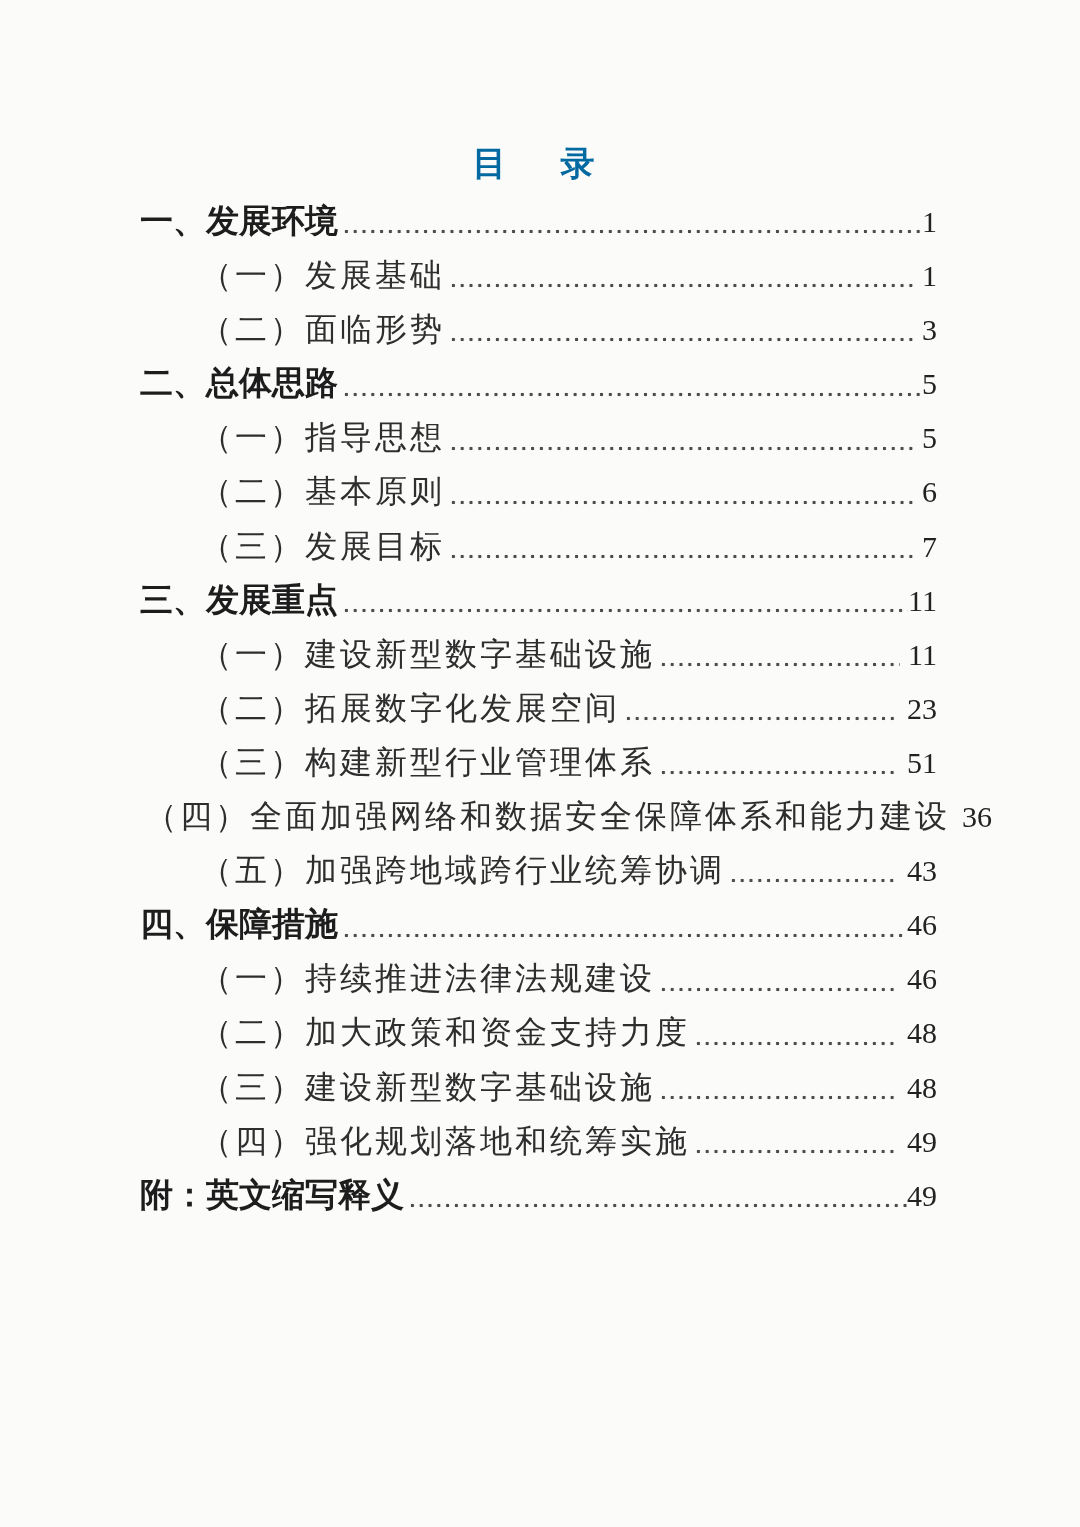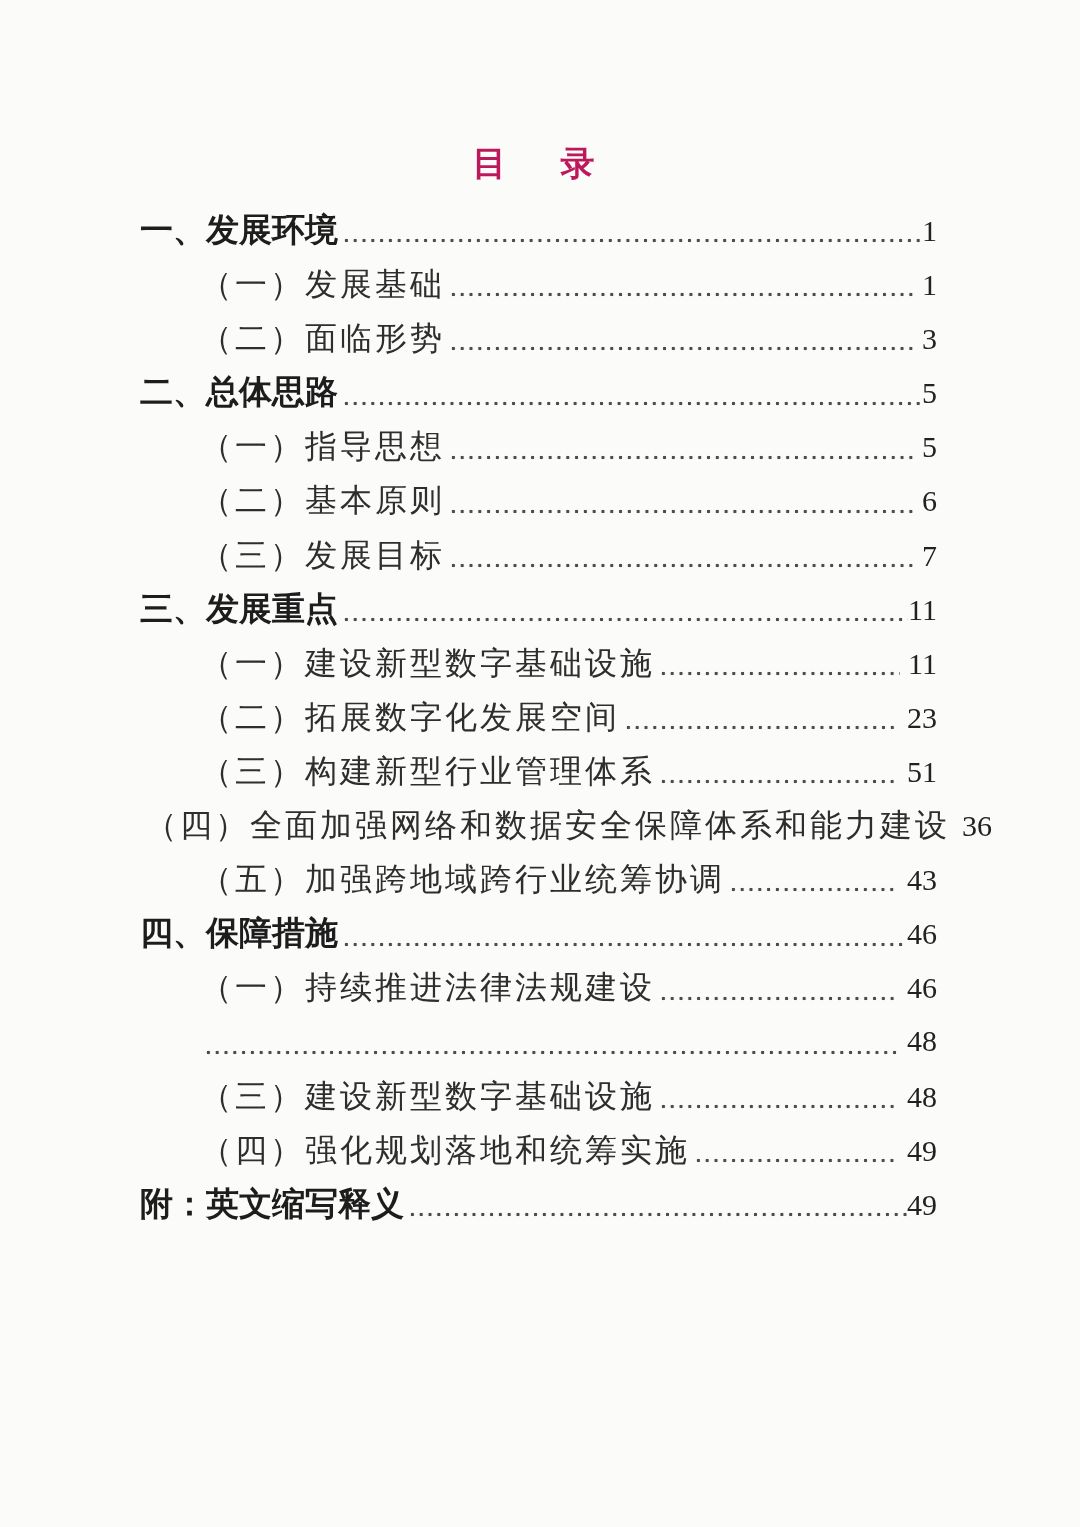--- a/index.html
+++ b/index.html
@@ -18,24 +18,24 @@
     font-family: "Liberation Sans", sans-serif;
   }
   .title {
     margin: 0;
     text-align: center;
     font-family: "Liberation Sans", sans-serif;
     font-weight: bold;
     font-size: 34px;
     line-height: 40px;
     letter-spacing: 10px;
-    color: #be185d;
+    color: #0369a1;
   }
   .toc {
-    margin-top: 20px;
+    margin-top: 11px;
   }
   .toc-row {
     display: flex;
     align-items: baseline;
     height: 54.1px;
     line-height: 54.1px;
     white-space: nowrap;
   }
   .toc-row.lvl1 {
     font-family: "Liberation Sans", sans-serif;
@@ -168,20 +168,21 @@
     <span class="pnum">46</span>
   </div>
 
   <div class="toc-row lvl2">
     <span class="toc-label">（一）持续推进法律法规建设</span>
     <span class="dots"></span>
     <span class="pnum">46</span>
   </div>
 
   <div class="toc-row lvl2">
+    <span class="toc-label">（二）加大政策和资金支持力度</span>
     <span class="dots"></span>
     <span class="pnum">48</span>
   </div>
 
   <div class="toc-row lvl2">
     <span class="toc-label">（三）建设新型数字基础设施</span>
     <span class="dots"></span>
     <span class="pnum">48</span>
   </div>
 

